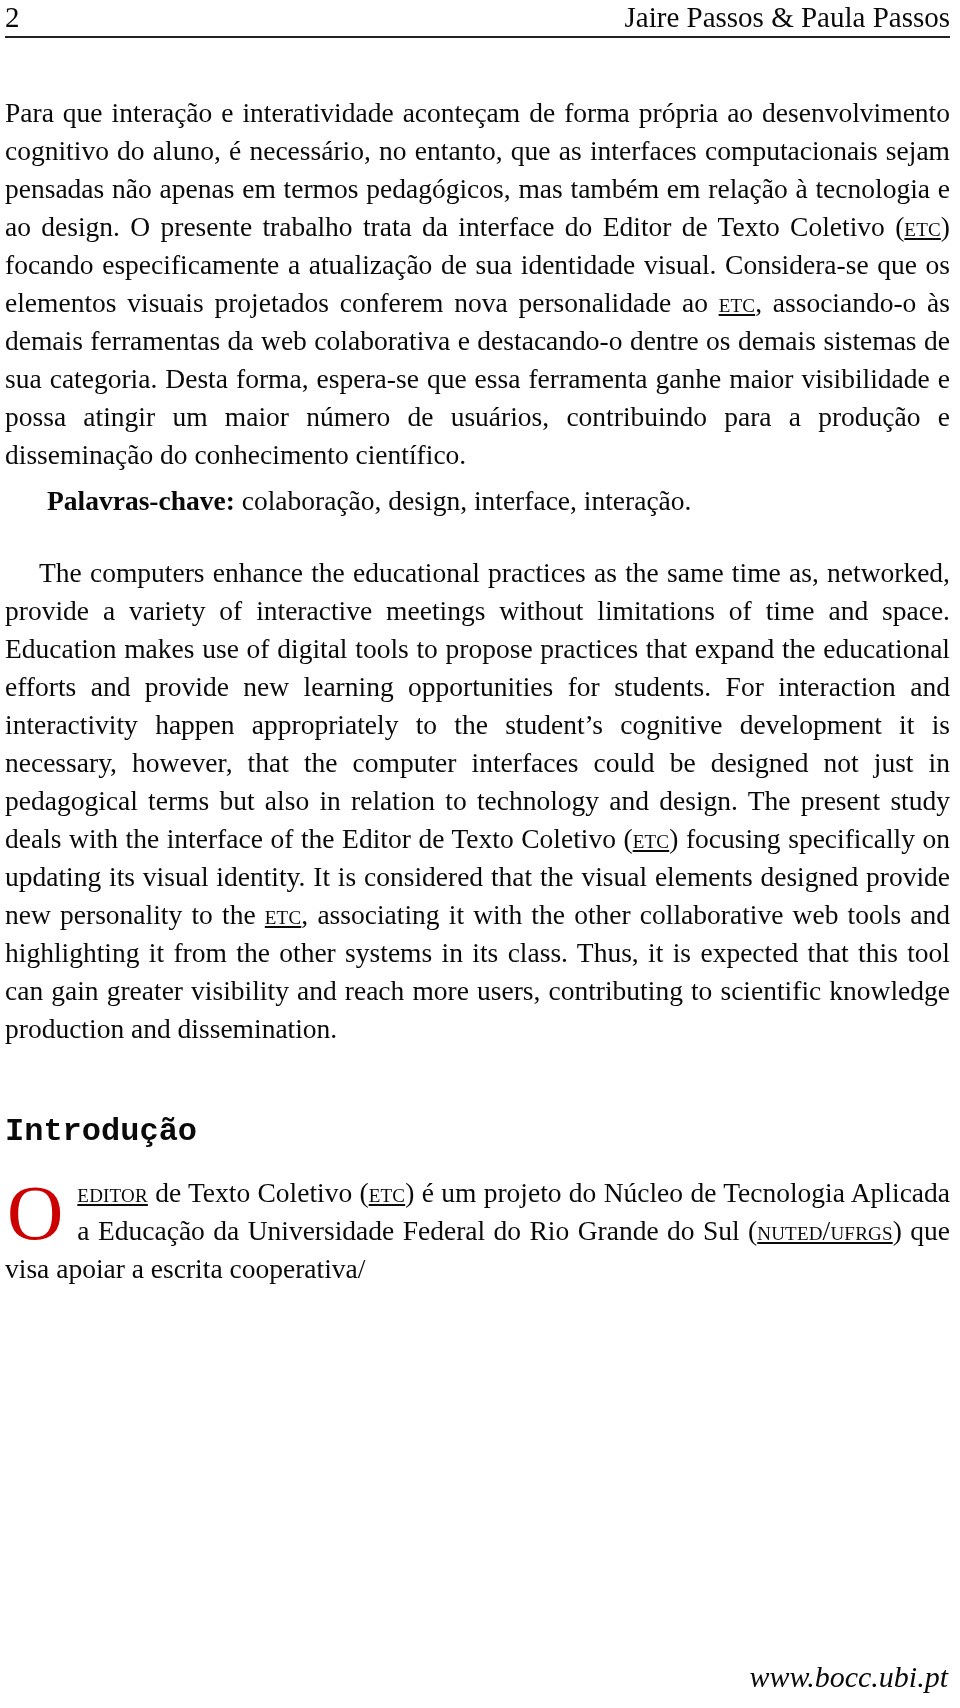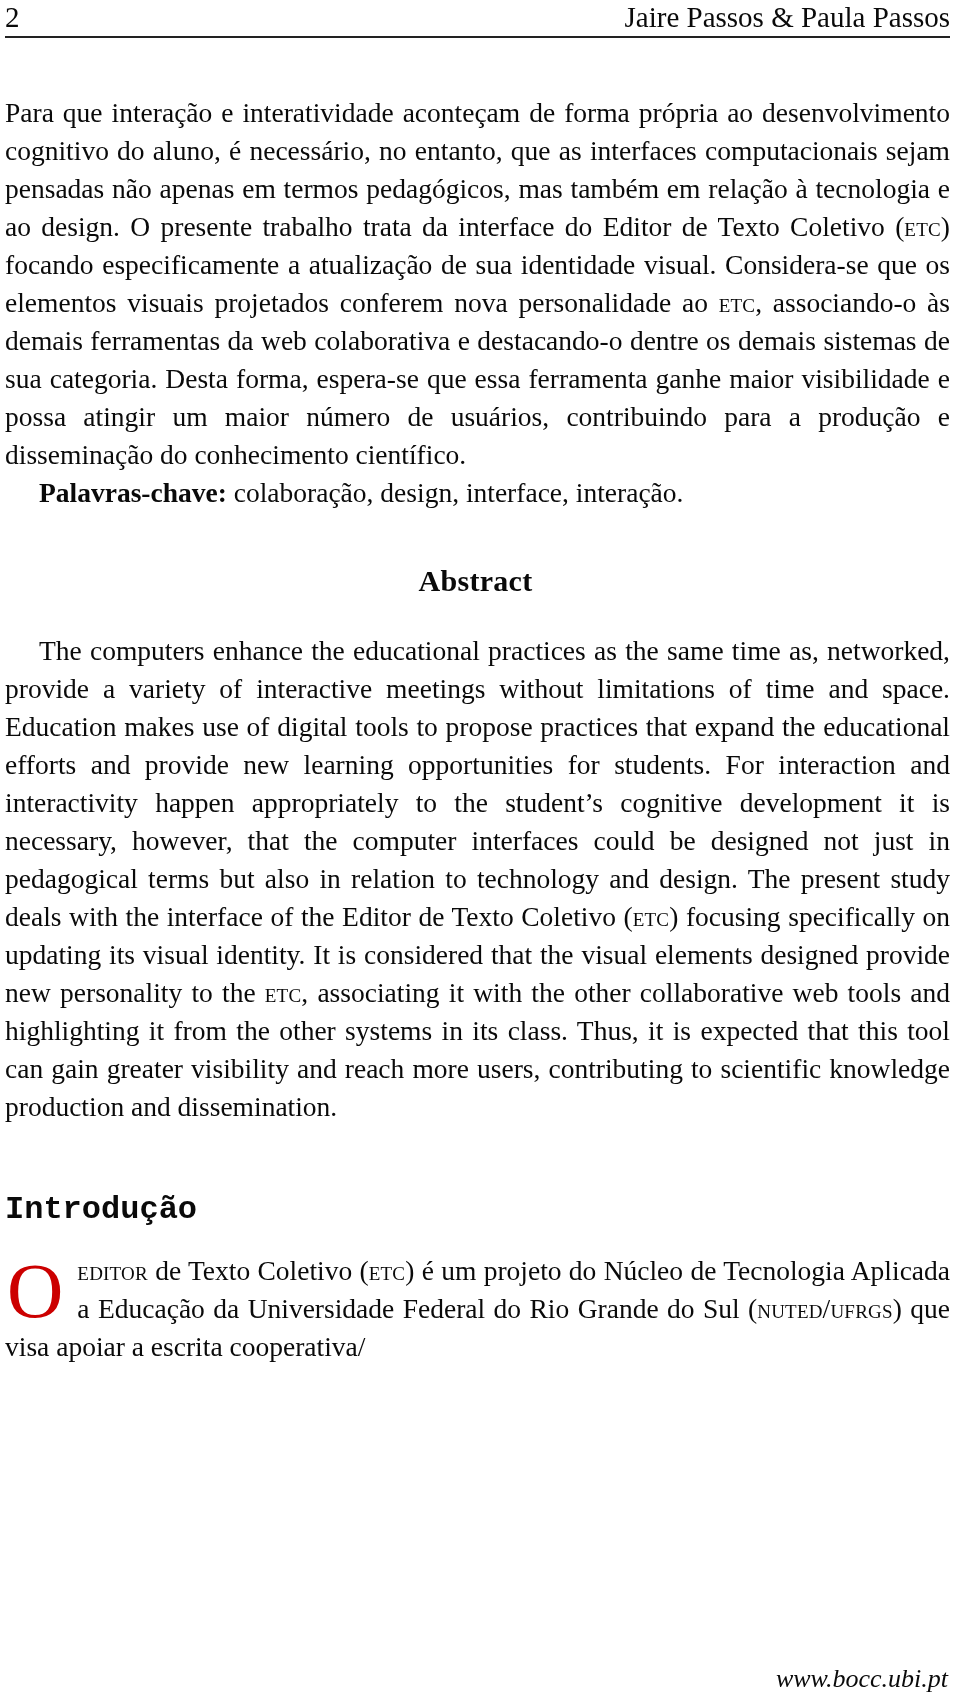--- a/index.html
+++ b/index.html
@@ -64,28 +64,29 @@
     margin: 0;
     text-indent: 0;
   }
   p.para.indent {
     text-indent: 34px;
   }
 
   .smallcaps {
     font-variant: small-caps;
     letter-spacing: 0.2px;
+    text-decoration: underline;
   }
 
   .kw-label {
     font-weight: bold;
   }
 
   .kw-line {
-    margin: 0;
+    margin: 8px;
     text-indent: 34px;
     font-size: 27.5px;
     line-height: 38px;
   }
 
   
   .abstract-heading {
     text-align: center;
     font-weight: bold;
     font-size: 30px;
@@ -123,40 +124,39 @@
     font-weight: normal;
     font-family: "Liberation Serif", "DejaVu Serif", serif;
   }
 
   
   .footer {
     position: absolute;
     right: 12px;
     bottom: 14px;
     font-style: italic;
-    font-size: 26px;
+    font-size: 30px;
   }
 </style>
 </head>
 <body>
 
 <div class="page">
 
   <div class="runhead">
     <span class="runhead-page">2</span>
     <span class="runhead-authors">Jaire Passos &amp; Paula Passos</span>
   </div>
   <hr class="runhead-rule">
 
   <div class="body-block abstract-pt">
     <p class="para"><span>Para que interação e interatividade aconteçam de forma própria ao desenvolvimento cognitivo do aluno, é necessário, no entanto, que as interfaces computacionais sejam pensadas não apenas em termos pedagógicos, mas também em relação à tecnologia e ao design. O presente trabalho trata da interface do Editor de Texto Coletivo (</span><span class="smallcaps">etc</span><span>) focando especificamente a atualização de sua identidade visual. Considera-se que os elementos visuais projetados conferem nova personalidade ao </span><span class="smallcaps">etc</span><span>, associando-o às demais ferramentas da web colaborativa e destacando-o dentre os demais sistemas de sua categoria. Desta forma, espera-se que essa ferramenta ganhe maior visibilidade e possa atingir um maior número de usuários, contribuindo para a produção e disseminação do conhecimento científico.</span></p>
     <p class="kw-line"><span class="kw-label">Palavras-chave:</span> <span>colaboração, design, interface, interação.</span></p>
   </div>
 
-  <div class="abstract-heading">Abstract</div>
 
   <div class="body-block abstract-en">
     <p class="para indent"><span>The computers enhance the educational practices as the same time as, networked, provide a variety of interactive meetings without limitations of time and space. Education makes use of digital tools to propose practices that expand the educational efforts and provide new learning opportunities for students. For interaction and interactivity happen appropriately to the student’s cognitive development it is necessary, however, that the computer interfaces could be designed not just in pedagogical terms but also in relation to technology and design. The present study deals with the interface of the Editor de Texto Coletivo (</span><span class="smallcaps">etc</span><span>) focusing specifically on updating its visual identity. It is considered that the visual elements designed provide new personality to the </span><span class="smallcaps">etc</span><span>, associating it with the other collaborative web tools and highlighting it from the other systems in its class. Thus, it is expected that this tool can gain greater visibility and reach more users, contributing to scientific knowledge production and dissemination.</span></p>
   </div>
 
   <h2 class="section-heading">Introdução</h2>
 
   <p class="dropcap-para"><span class="dropcap" id="dropcap" style="color: rgb(204, 0, 0);">O</span><span class="smallcaps">editor</span><span> de Texto Coletivo (</span><span class="smallcaps">etc</span><span>) é um projeto do Núcleo de Tecnologia Aplicada a Educação da Universidade Federal do Rio Grande do Sul (</span><span class="smallcaps">nuted/ufrgs</span><span>) que visa apoiar a escrita cooperativa/</span></p>
 
   <div class="footer">www.bocc.ubi.pt</div>

